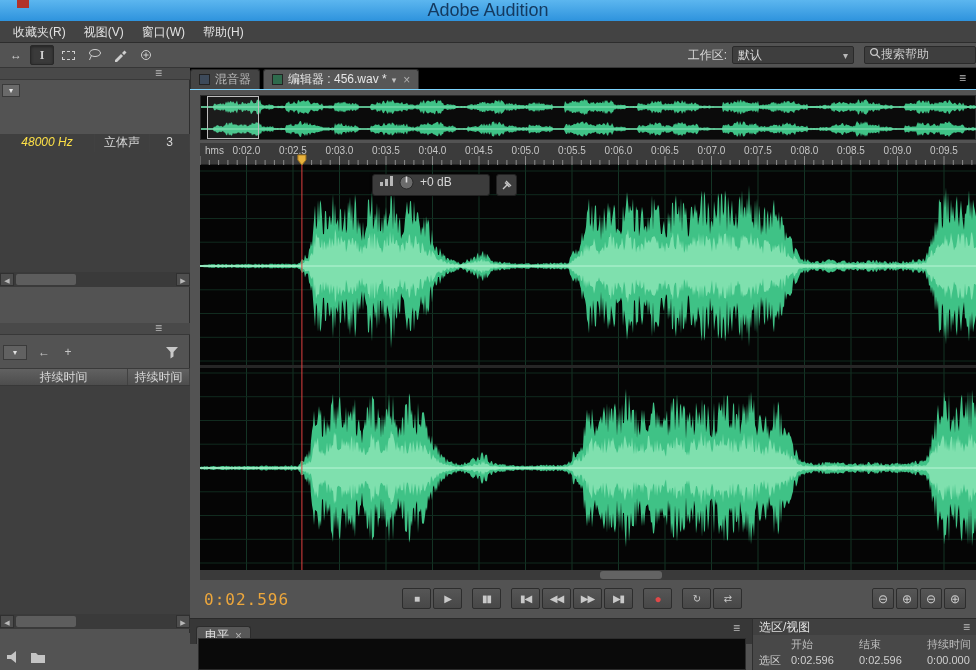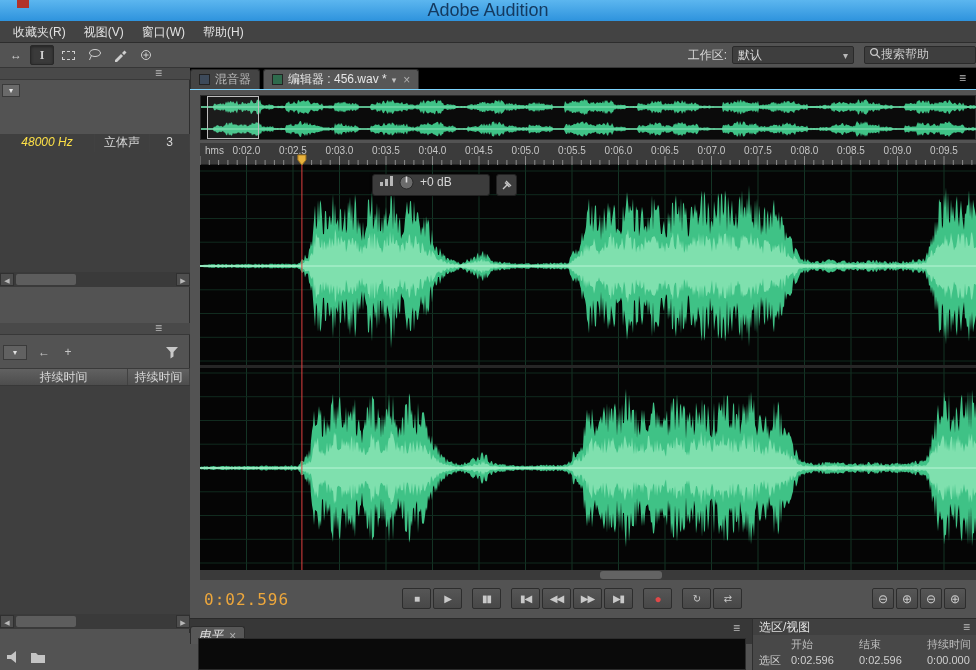--- a/index.html
+++ b/index.html
@@ -108,21 +108,21 @@
     justify-content:center;margin-right:2px;letter-spacing:-1px;}
   .tbtn.rec{color:#e04848;font-size:12px;}
   .zbtns{position:absolute;right:8px;top:8px;display:flex;}
   .zbtn{width:22px;height:21px;background:linear-gradient(#565656,#474747);border:1px solid #2d2d2d;
     border-radius:2px;color:#c9c9c9;font-size:12px;display:flex;align-items:center;
     justify-content:center;margin-right:2px;}
 
   
   .levels{position:absolute;left:0;top:550px;width:562px;height:52px;}
   .ltabbar{position:absolute;left:0;top:0;width:562px;height:26px;background:#373737;
-    border-top:1px solid #2a2a2a;display:flex;align-items:flex-end;font-style:italic;}
+    border-top:1px solid #2a2a2a;display:flex;align-items:flex-end;padding-left:6px;}
   .ltab{height:18px;background:#575757;border:1px solid #2c2c2c;border-bottom:none;
     border-radius:3px 3px 0 0;display:flex;align-items:center;gap:6px;padding:0 8px;color:#e2e2e2;}
   .ltab .close{color:#b0b0b0;}
   .ltabbar .panel-menu{position:absolute;right:12px;top:2px;}
   .meter{position:absolute;left:8px;top:20px;width:548px;height:32px;background:#0a0a0a;
     border:1px solid #2c2c2c;}
   .selview{position:absolute;left:562px;top:550px;width:224px;height:68px;background:#484848;
     border-left:1px solid #2e2e2e;border-top:1px solid #2a2a2a;}
   .svtitle{height:16px;display:flex;align-items:center;padding:0 6px;color:#e0e0e0;background:#404040;}
   .svtitle .panel-menu{margin-left:auto;}

